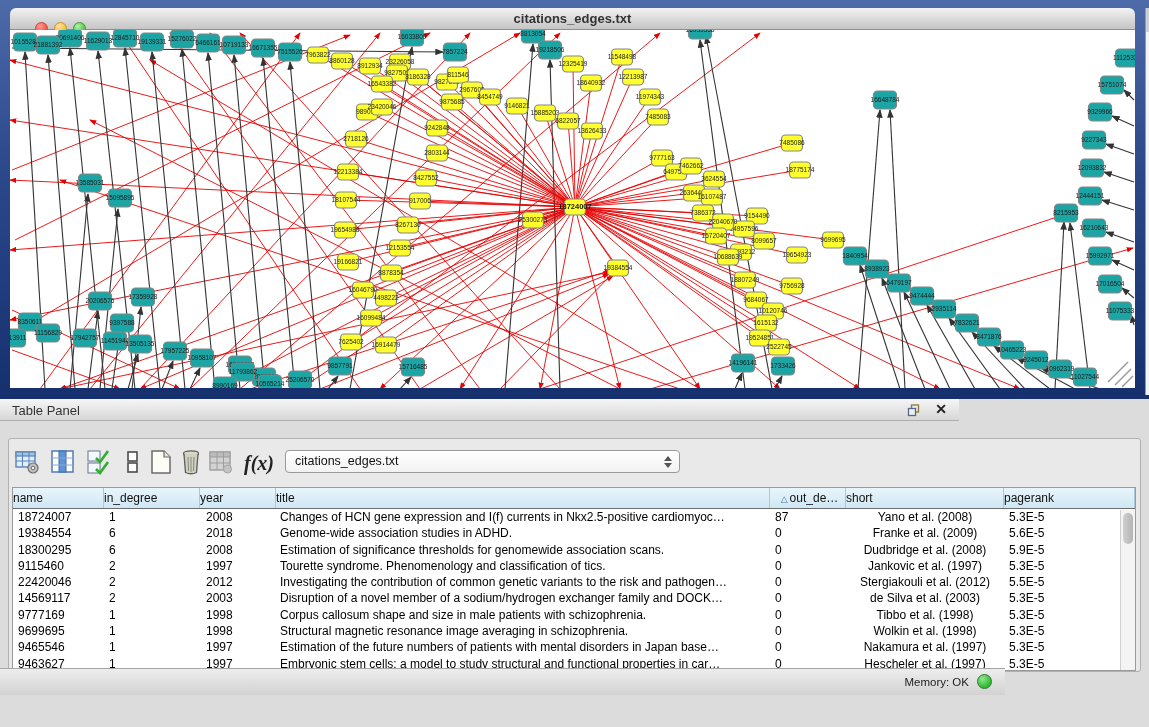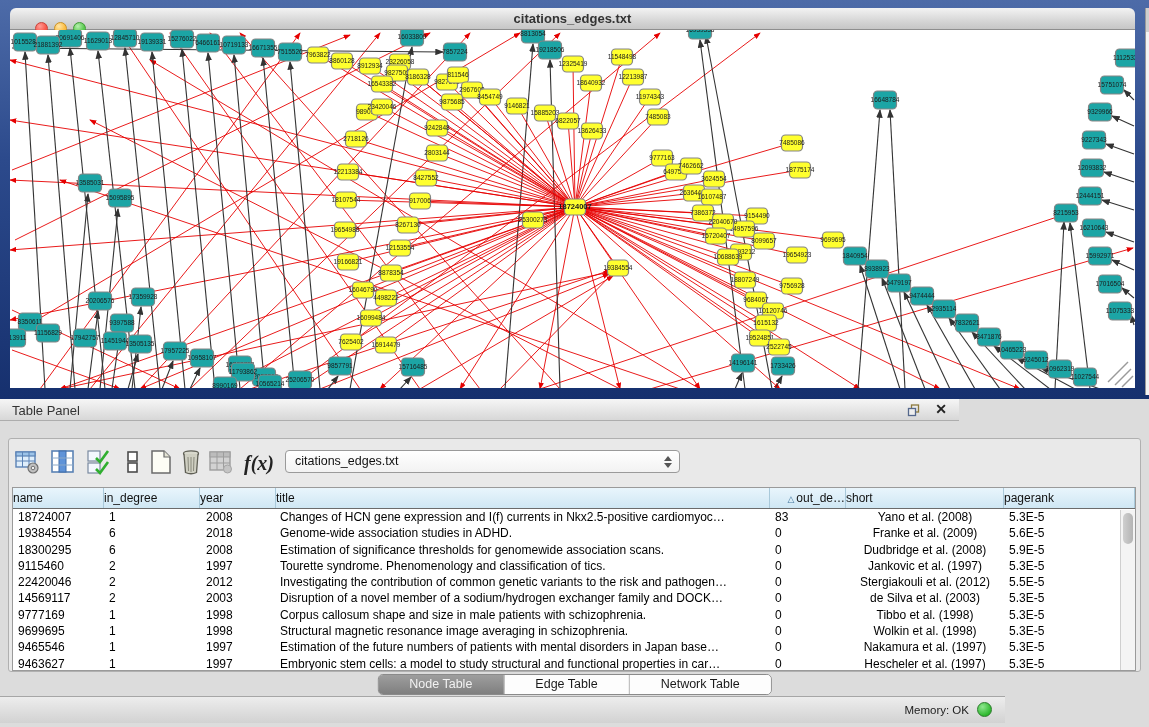--- a/index.html
+++ b/index.html
@@ -43,37 +43,37 @@
   .combo-stepper .up, .combo-stepper .dn { position:absolute; left:3px; width:0; height:0; border-left:4px solid transparent; border-right:4px solid transparent; }
   .combo-stepper .up { top:2px; border-bottom:5px solid #555; }
   .combo-stepper .dn { bottom:2px; border-top:5px solid #555; }
 
   .table-wrap { position:absolute; left:12px; top:487px; width:1124px; height:184px;
       background:#fff; border:1px solid #9a9a9a; overflow:hidden; }
   .thead { display:grid; grid-template-columns:91px 96px 76px 494px 76px 158px 1fr; height:21px;
       background:linear-gradient(180deg,#e9f5fc,#cfe7f4); border-bottom:1px solid #6b6b6b; }
   .th { font-size:12px; color:#111; text-align:left; line-height:20px; border-right:1px solid #a9c9da;
       overflow:hidden; white-space:nowrap; }
-  .th.sorted { text-align:right; padding-left:4px; }
+  .th.sorted { text-align:center; padding-left:4px; }
   .sort-tri { font-size:9px; color:#46789e; padding-right:2px; }
   .tr { display:grid; grid-template-columns:91px 96px 76px 494px 76px 158px 1fr; height:16.3px; }
   .td { font-size:12px; color:#000; line-height:16px; white-space:nowrap; overflow:hidden; padding-left:5px; }
   .td.c-year { padding-left:6px; } .td.c-title { padding-left:4px; }
   .td.c-short { text-align:center; padding-left:0; }
   .vscroll { position:absolute; right:0; top:22px; bottom:0; width:15px; background:#f4f4f4; border-left:1px solid #cfcfcf; }
   .vthumb { position:absolute; left:2px; top:3px; width:10px; height:31px; background:linear-gradient(90deg,#cfcfcf,#b4b4b4); border-radius:5px; }
 
   .tabs { position:absolute; left:50%; transform:translateX(-50%); top:674px; height:21px; display:flex;
       border:1px solid #8a8a8a; border-radius:5px; overflow:hidden; background:#fff; }
   .tab { font-size:12.5px; color:#1a1a1a; line-height:19px; padding:0 31px; background:#fdfdfd; border-right:1px solid #aaa; }
   .tab:last-child { border-right:none; }
   .tab.active { background:linear-gradient(180deg,#9e9e9e,#7f7f7f); color:#f2f2f2; }
 
   .statusbar { position:absolute; left:0; top:668px; width:1005px; height:27px;
-      background:linear-gradient(180deg,#ededed,#d2d2d2); border-top:1px solid #a6a6a6;margin-top:28px; }
+      background:linear-gradient(180deg,#ededed,#d2d2d2); border-top:1px solid #a6a6a6; }
   .mem-label { position:absolute; right:36px; top:7px; font-size:11.5px; color:#222; }
   .mem-dot { position:absolute; right:13px; top:5px; width:15px; height:15px; border-radius:50%;
       background:radial-gradient(circle at 35% 30%, #8fe78f, #2fb92f 70%); border:1px solid #2a7a2a; }
 </style>
 </head>
 <body>
 
 <div class="desktop"></div>
 <div class="bg-window-sliver"></div>
 
@@ -864,21 +864,21 @@
       <div class="th sorted"><span class="sort-tri">△</span><span>out_de…</span></div>
       <div class="th"><span>short</span></div>
       <div class="th"><span>pagerank</span></div>
     </div>
   <div id="tbody">
       <div class="tr">
         <div class="td c-name">18724007</div>
         <div class="td c-indeg">1</div>
         <div class="td c-year">2008</div>
         <div class="td c-title">Changes of HCN gene expression and I(f) currents in Nkx2.5-positive cardiomyoc…</div>
-        <div class="td c-outdeg">83</div>
+        <div class="td c-outdeg">87</div>
         <div class="td c-short">Yano et al. (2008)</div>
         <div class="td c-pagerank">5.3E-5</div>
       </div>
       <div class="tr">
         <div class="td c-name">19384554</div>
         <div class="td c-indeg">6</div>
         <div class="td c-year">2018</div>
         <div class="td c-title">Genome-wide association studies in ADHD.</div>
         <div class="td c-outdeg">0</div>
         <div class="td c-short">Franke et al. (2009)</div>

